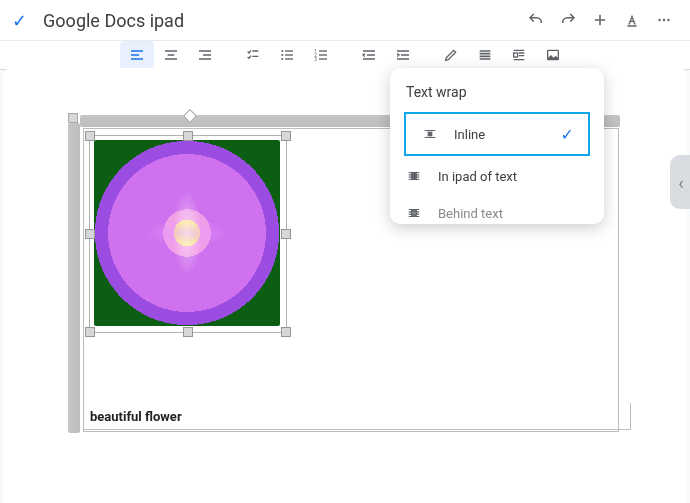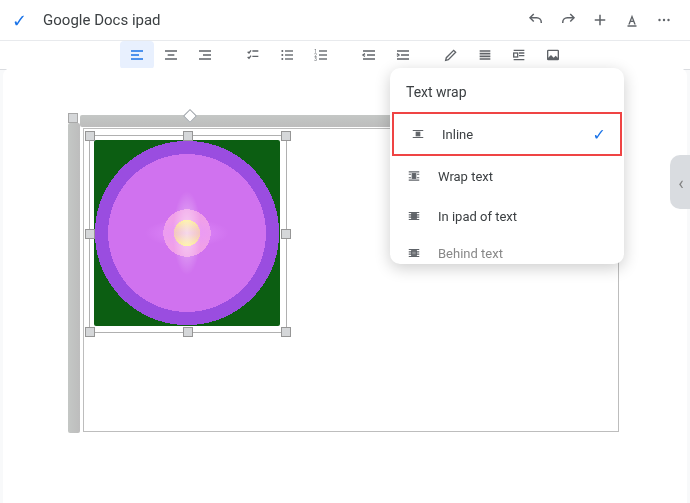--- a/index.html
+++ b/index.html
@@ -1,37 +1,37 @@
 <!DOCTYPE html>
 <html><head>
 <meta charset="utf-8">
 <style>
 html,body{margin:0;padding:0;width:690px;height:503px;font-family:Roboto,Arial,sans-serif;background:#f8f9fa;overflow:hidden}
 .header{height:40px;background:#fff;display:flex;align-items:center;padding:0 12px;border-bottom:1px solid #e8eaed}
 .header .check{color:#1a73e8;font-size:18px;margin-right:16px}
-.header .title{font-size:15px;color:#3c4043;flex:1}
+.header .title{font-size:18px;color:#3c4043;flex:1}
 .header .rbtn{width:28px;height:28px;display:flex;align-items:center;justify-content:center;color:#5f6368;margin-left:4px}
 .toolbar{height:28px;background:#fff;display:flex;align-items:center;justify-content:center;border-bottom:1px solid #dadce0;gap:0}
 .tbtn{width:34px;height:28px;display:flex;align-items:center;justify-content:center;color:#5f6368}
 .tbtn.active{background:#e8f0fe;color:#1a73e8;border-radius:4px}
 .canvas{position:absolute;top:68px;left:0;right:0;bottom:0;background:#fff;margin:0 3px;border-radius:8px 8px 0 0}
 .ruler-h{position:absolute;top:47px;left:77px;width:540px;height:12px;background:linear-gradient(#c4c7c5,#bdbdbd);border-radius:2px}
 .ruler-h:before{content:"";position:absolute;top:-4px;left:105px;width:8px;height:8px;border:1px solid #9aa0a6;background:#fff;transform:rotate(45deg)}
 .ruler-v{position:absolute;top:55px;left:65px;width:12px;height:310px;background:linear-gradient(90deg,#c4c7c5,#bdbdbd);border-radius:2px}
 .sq{position:absolute;width:8px;height:8px;background:#d5d7d9;border:1px solid #a8a8a8}
 .page-box{position:absolute;top:60px;left:80px;width:534px;height:302px;border:1px solid #bdbdbd}
 .img-sel{position:absolute;top:67px;left:86px;width:196px;height:196px;border:1px solid #b0b0b0}
 .handle{position:absolute;width:8px;height:8px;background:#d5d7d9;border:1px solid #969696}
 .flower{position:absolute;top:72px;left:91px;width:186px;height:186px;background:radial-gradient(circle at 50% 50%,#fff27a 0 10%,#f0a0e8 10% 18%,#d072ef 18% 60%,#9a4de0 60% 70%,#0c5e12 70% 100%);border-radius:2px;overflow:hidden}
 .flower:before{content:"";position:absolute;inset:0;background:radial-gradient(ellipse 20px 60px at 50% 50%,rgba(255,255,255,.5),transparent 70%),radial-gradient(ellipse 60px 20px at 50% 50%,rgba(230,150,255,.7),transparent 70%)}
 .caption-row{position:absolute;top:335px;left:80px;width:534px;height:26px;border:1px solid #bdbdbd;border-top:none;display:flex;align-items:center;padding:0 6px;font-weight:700;font-size:13px;color:#222}
-.menu{position:absolute;top:68px;left:390px;width:234px;background:#fff;border-radius:10px;box-shadow:0 4px 16px rgba(0,0,0,.2);padding:8px 0 0 0;overflow:hidden}
+.menu{position:absolute;top:68px;left:390px;width:214px;background:#fff;border-radius:10px;box-shadow:0 4px 16px rgba(0,0,0,.2);padding:8px 0 0 0;overflow:hidden}
 .menu-title{padding:8px 16px 12px 16px;font-size:14px;color:#3c4043}
 .menu-item{height:40px;display:flex;align-items:center;padding:0 16px;font-size:13px;color:#3c4043;gap:16px;position:relative}
-.menu-item.sel{border:2px solid #ef4444;margin:0 2px}
+.menu-item.sel{border:2px solid #0ea5e9;margin:0 14px}
 .menu-item .chk{position:absolute;right:14px;color:#1a73e8;font-size:16px}
 .menu-item.cut{height:22px;overflow:hidden;align-items:center;padding-top:6px;color:#888}
 .mic{width:16px;display:flex;justify-content:center;color:#5f6368}
 .side-tab{position:absolute;right:-2px;top:155px;width:22px;height:54px;background:#d9dce0;border-radius:10px 0 0 10px;display:flex;align-items:center;justify-content:center;color:#828282;font-size:18px}
 svg{display:block}
 </style>
 </head>
 <body>
 
 <div class="header">
@@ -156,46 +156,40 @@
   <div class="img-sel">
     <div class="handle" style="top:-5px;left:-5px"></div>
     <div class="handle" style="top:-5px;left:93px"></div>
     <div class="handle" style="top:-5px;right:-5px"></div>
     <div class="handle" style="top:93px;left:-5px"></div>
     <div class="handle" style="top:93px;right:-5px"></div>
     <div class="handle" style="bottom:-5px;left:-5px"></div>
     <div class="handle" style="bottom:-5px;left:93px"></div>
     <div class="handle" style="bottom:-5px;right:-5px"></div>
   </div>
+  <div class="caption-row">
+      <span>beautiful flower</span>
+    </div>
 </div>
 
 <div class="menu">
   <div class="menu-title">Text wrap</div>
   <div class="menu-item sel">
     <span class="mic">
         <svg width="14" height="14" viewBox="0 0 24 24" stroke="currentColor" stroke-width="2" fill="none">
           <path d="M3 6h18M3 18h18"></path>
           <rect x="9" y="9" width="6" height="6" fill="currentColor"></rect>
         </svg>
       </span>
     <span>Inline</span>
     <span class="chk">✓</span>
   </div>
   <div class="menu-item">
     <span class="mic">
         <svg width="14" height="14" viewBox="0 0 24 24" stroke="currentColor" stroke-width="2" fill="none">
-          <path d="M3 5h18M3 19h18M3 9h4M3 15h4M17 9h4M17 15h4"></path>
-          <rect x="9" y="8" width="6" height="8" fill="currentColor"></rect>
-        </svg>
-      </span>
-    <span>Wrap text</span>
-  </div>
-  <div class="menu-item">
-    <span class="mic">
-        <svg width="14" height="14" viewBox="0 0 24 24" stroke="currentColor" stroke-width="2" fill="none">
           <path d="M3 6h18M3 10h18M3 14h18M3 18h18"></path>
           <rect x="8" y="8" width="8" height="8" fill="currentColor"></rect>
         </svg>
       </span>
     <span>In ipad of text</span>
   </div>
   <div class="menu-item cut">
     <span class="mic">
         <svg width="14" height="14" viewBox="0 0 24 24" stroke="currentColor" stroke-width="2" fill="none">
           <rect x="8" y="8" width="8" height="8" fill="#bbb"></rect>

